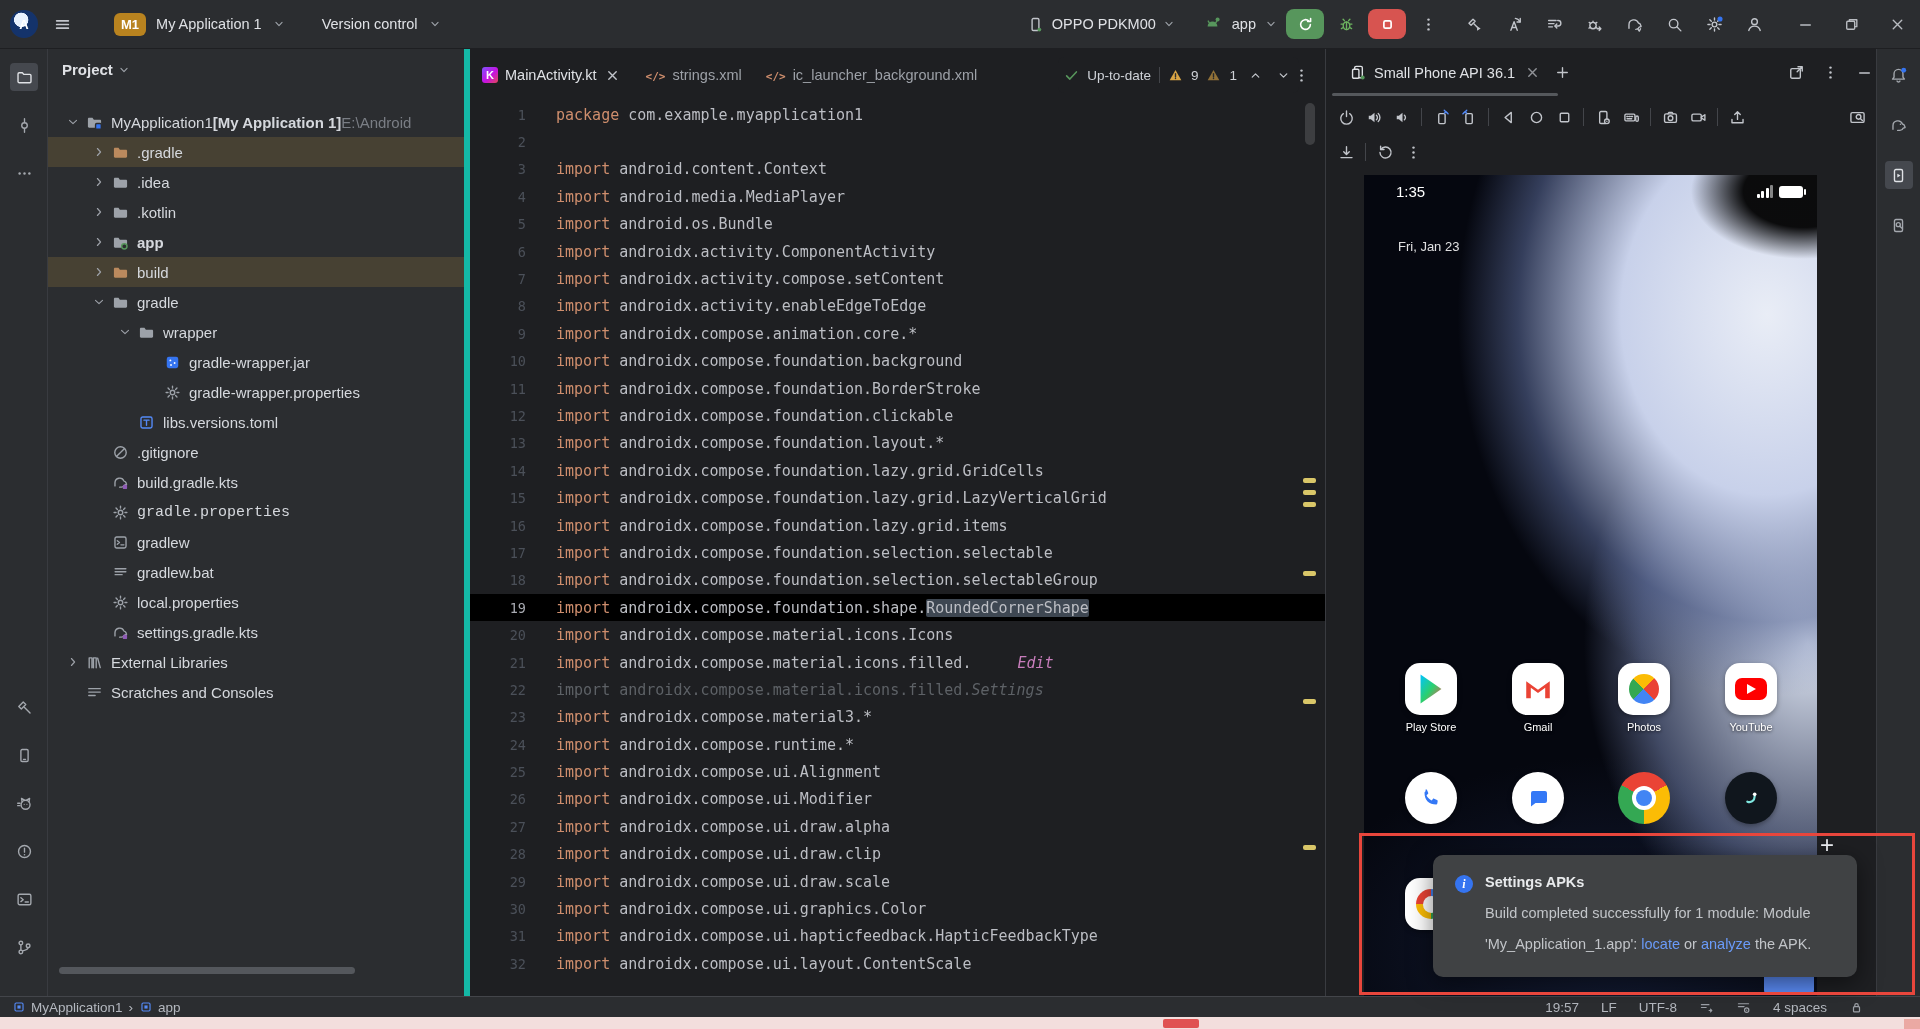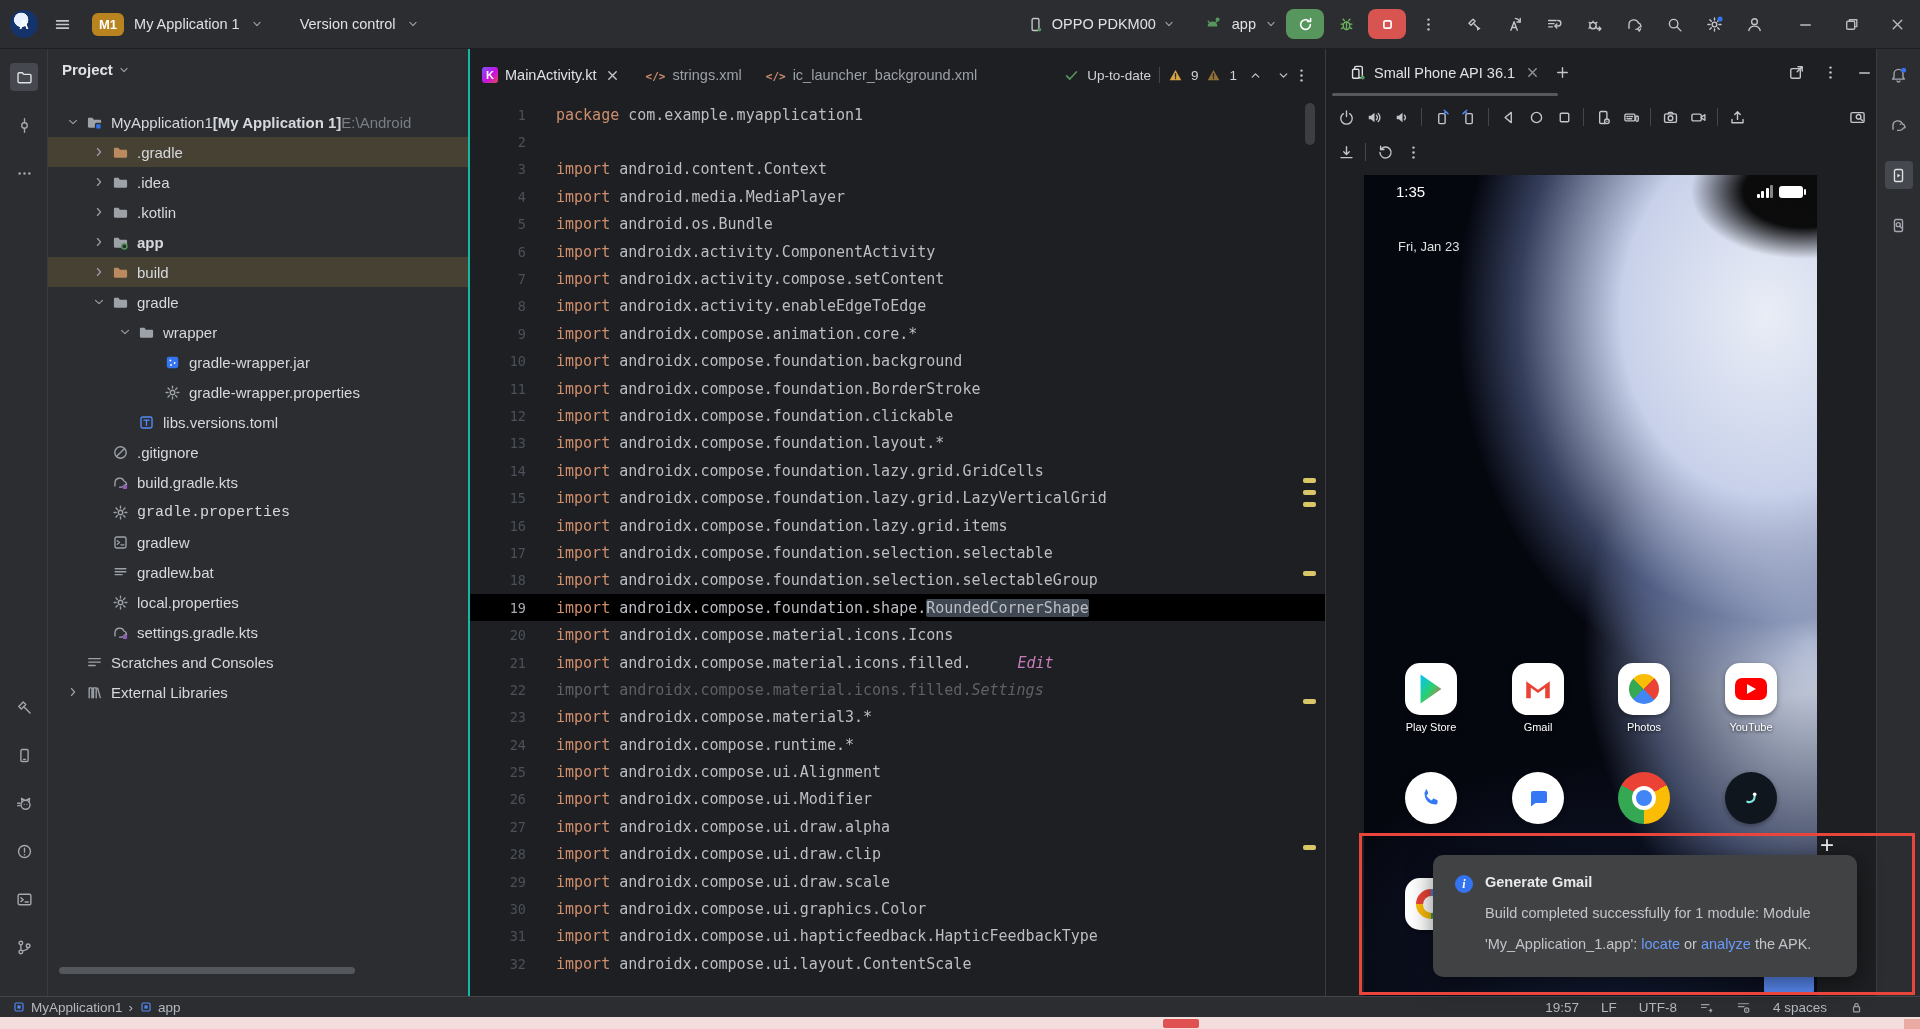--- a/index.html
+++ b/index.html
@@ -12,21 +12,21 @@
   .tsep { width:1px; height:18px; background:#43454a; margin:0 5px; flex:none; }
 
   
   #titlebar { position:absolute; left:0; top:0; width:1920px; height:49px; background:#2b2d30;
     display:flex; align-items:center; border-bottom:1px solid #1e1f22; }
   .tb-left { display:flex; align-items:center; gap:10px; padding-left:10px; }
   .as-logo { width:28px; height:28px; border-radius:50%;
     background:radial-gradient(circle at 40% 35%, #e8f1fe 0 28%, #14336b 30% 100%);
     display:flex; align-items:center; justify-content:center; color:#fff; font-size:13px; font-weight:bold; }
   .m1-badge { background:#b9831f; color:#fff; font-weight:bold; font-size:13px; border-radius:6px;
-    padding:4px 7px; margin-left:6px; }
+    padding:4px 7px; margin-left:28px; }
   .tb-name { font-size:14.5px; color:#dfe1e5; }
   .chev { color:#9da1a8; } .chev svg{ width:14px; height:14px;}
   .tb-right { margin-left:auto; display:flex; align-items:center; }
   .run-group { display:flex; align-items:center; gap:8px; margin-right:18px; }
   .dev-sel { display:flex; align-items:center; gap:6px; margin-right:26px; font-size:14.5px; }
   .btn-run { width:38px; height:30px; border-radius:8px; background:#57965c; display:flex;
     align-items:center; justify-content:center; }
   .btn-stop { width:38px; height:30px; border-radius:8px; background:#d75450; display:flex;
     align-items:center; justify-content:center; }
   .green { color:#6cb35f; }
@@ -36,21 +36,21 @@
 
   
   #leftbar { position:absolute; left:0; top:49px; width:48px; height:947px; background:#2b2d30;
     border-right:1px solid #393b40; }
   #leftbar .col { display:flex; flex-direction:column; align-items:center; gap:20px; position:absolute; left:10px; }
   #leftbar .icon-btn { color:#a4a8ae; }
   .active-tool { background:#45484e; color:#e0e2e6 !important; }
 
   
   #project { position:absolute; left:48px; top:49px; width:422px; height:947px; background:#2b2d30;
-    border-right:2px solid #14b8a6; overflow:hidden; }
+    border-right:6px solid #14b8a6; overflow:hidden; }
   .proj-head { position:absolute; left:14px; top:12px; display:flex; align-items:center; gap:4px;
     font-size:15px; font-weight:bold; color:#dfe1e5; }
   #tree { position:absolute; left:0; top:58px; width:100%; }
   .tree-row { height:30px; display:flex; align-items:center; font-size:15px; color:#d5d8dd; white-space:nowrap; }
   .tree-row.hl { background:#474133; }
   .tr-chev { width:22px; height:22px; display:flex; align-items:center; justify-content:center; color:#9da1a8; flex:none;}
   .tr-chev svg { width:14px; height:14px; }
   .tr-chev.down svg { transform:rotate(90deg); }
   .tr-ico { width:20px; height:20px; margin-right:7px; display:flex; align-items:center; justify-content:center; flex:none; color:#9da2a9;}
   .tr-ico svg { width:17px; height:17px; }
@@ -614,40 +614,40 @@
         <span class="tr-chev"></span>
         <span class="tr-ico">
           <svg viewBox="0 0 16 16" fill="none" stroke="currentColor" stroke-width="1.3" stroke-linecap="round" stroke-linejoin="round">
             <path d="M2.8 11.2V8.2a4.4 4.4 0 0 1 8.5-1.5c1 .2 1.9 1 2.1 2l.3 1.1-1.6.5a3.3 3.3 0 0 1-3.1 2.1H7.2"></path>
             <rect x="10.2" y="10.2" width="4" height="4" rx=".9" fill="#8f5bb5" stroke="none"></rect>
           </svg>
         </span>
         <span>settings.gradle.kts</span>
       </div>
       <div class="tree-row" style="padding-left: 14px;">
+        <span class="tr-chev">
+          <svg viewBox="0 0 16 16" fill="none" stroke="currentColor" stroke-width="1.3" stroke-linecap="round" stroke-linejoin="round">
+            <path d="M6.2 4 9.8 8l-3.6 4"></path>
+          </svg>
+        </span>
+        <span class="tr-ico">
+          <svg viewBox="0 0 16 16" fill="none" stroke="currentColor" stroke-width="1.3" stroke-linecap="round" stroke-linejoin="round">
+            <path d="M3 13V3.6h2.6V13M7 13V3.6h2.6V13M11 4l2.4 8.8"></path>
+          </svg>
+        </span>
+        <span>External Libraries</span>
+      </div>
+      <div class="tree-row" style="padding-left: 14px;">
         <span class="tr-chev"></span>
         <span class="tr-ico">
           <svg viewBox="0 0 16 16" fill="none" stroke="currentColor" stroke-width="1.3" stroke-linecap="round" stroke-linejoin="round">
             <path d="M2.6 4.4h10.8M2.6 7.6h10.8M2.6 10.8h6"></path>
           </svg>
         </span>
         <span>Scratches and Consoles</span>
-      </div>
-      <div class="tree-row" style="padding-left: 14px;">
-        <span class="tr-chev">
-          <svg viewBox="0 0 16 16" fill="none" stroke="currentColor" stroke-width="1.3" stroke-linecap="round" stroke-linejoin="round">
-            <path d="M6.2 4 9.8 8l-3.6 4"></path>
-          </svg>
-        </span>
-        <span class="tr-ico">
-          <svg viewBox="0 0 16 16" fill="none" stroke="currentColor" stroke-width="1.3" stroke-linecap="round" stroke-linejoin="round">
-            <path d="M3 13V3.6h2.6V13M7 13V3.6h2.6V13M11 4l2.4 8.8"></path>
-          </svg>
-        </span>
-        <span>External Libraries</span>
       </div>
     </div>
   <div class="hscroll"></div>
 </div>
 
 <div id="editor">
   <div id="tabbar">
     <div id="etabs" style="display:flex;align-items:center;">
         <div class="etab active">
           <span>
@@ -1032,21 +1032,21 @@
           </div>
         </div>
       </div>
   </div>
 </div>
 
 <div class="blue-dock"></div>
 
 <div id="notif">
   <div class="notif-ico">i</div>
-  <div class="notif-title">Generate Gmail</div>
+  <div class="notif-title">Settings APKs</div>
   <div class="notif-body" id="notif-body">Build completed successfully for 1 module: Module 'My_Application_1.app': <span class="link">locate</span> or <span class="link">analyze</span> the APK.</div>
 </div>
 
 <div id="redrect"></div>
 <div id="plusmark">+</div>
 
 <div id="rightbar">
   <div class="col" id="rightbar-col">
       <span class="icon-btn">
         <svg viewBox="0 0 16 16" fill="none" stroke="currentColor" stroke-width="1.3" stroke-linecap="round" stroke-linejoin="round">

